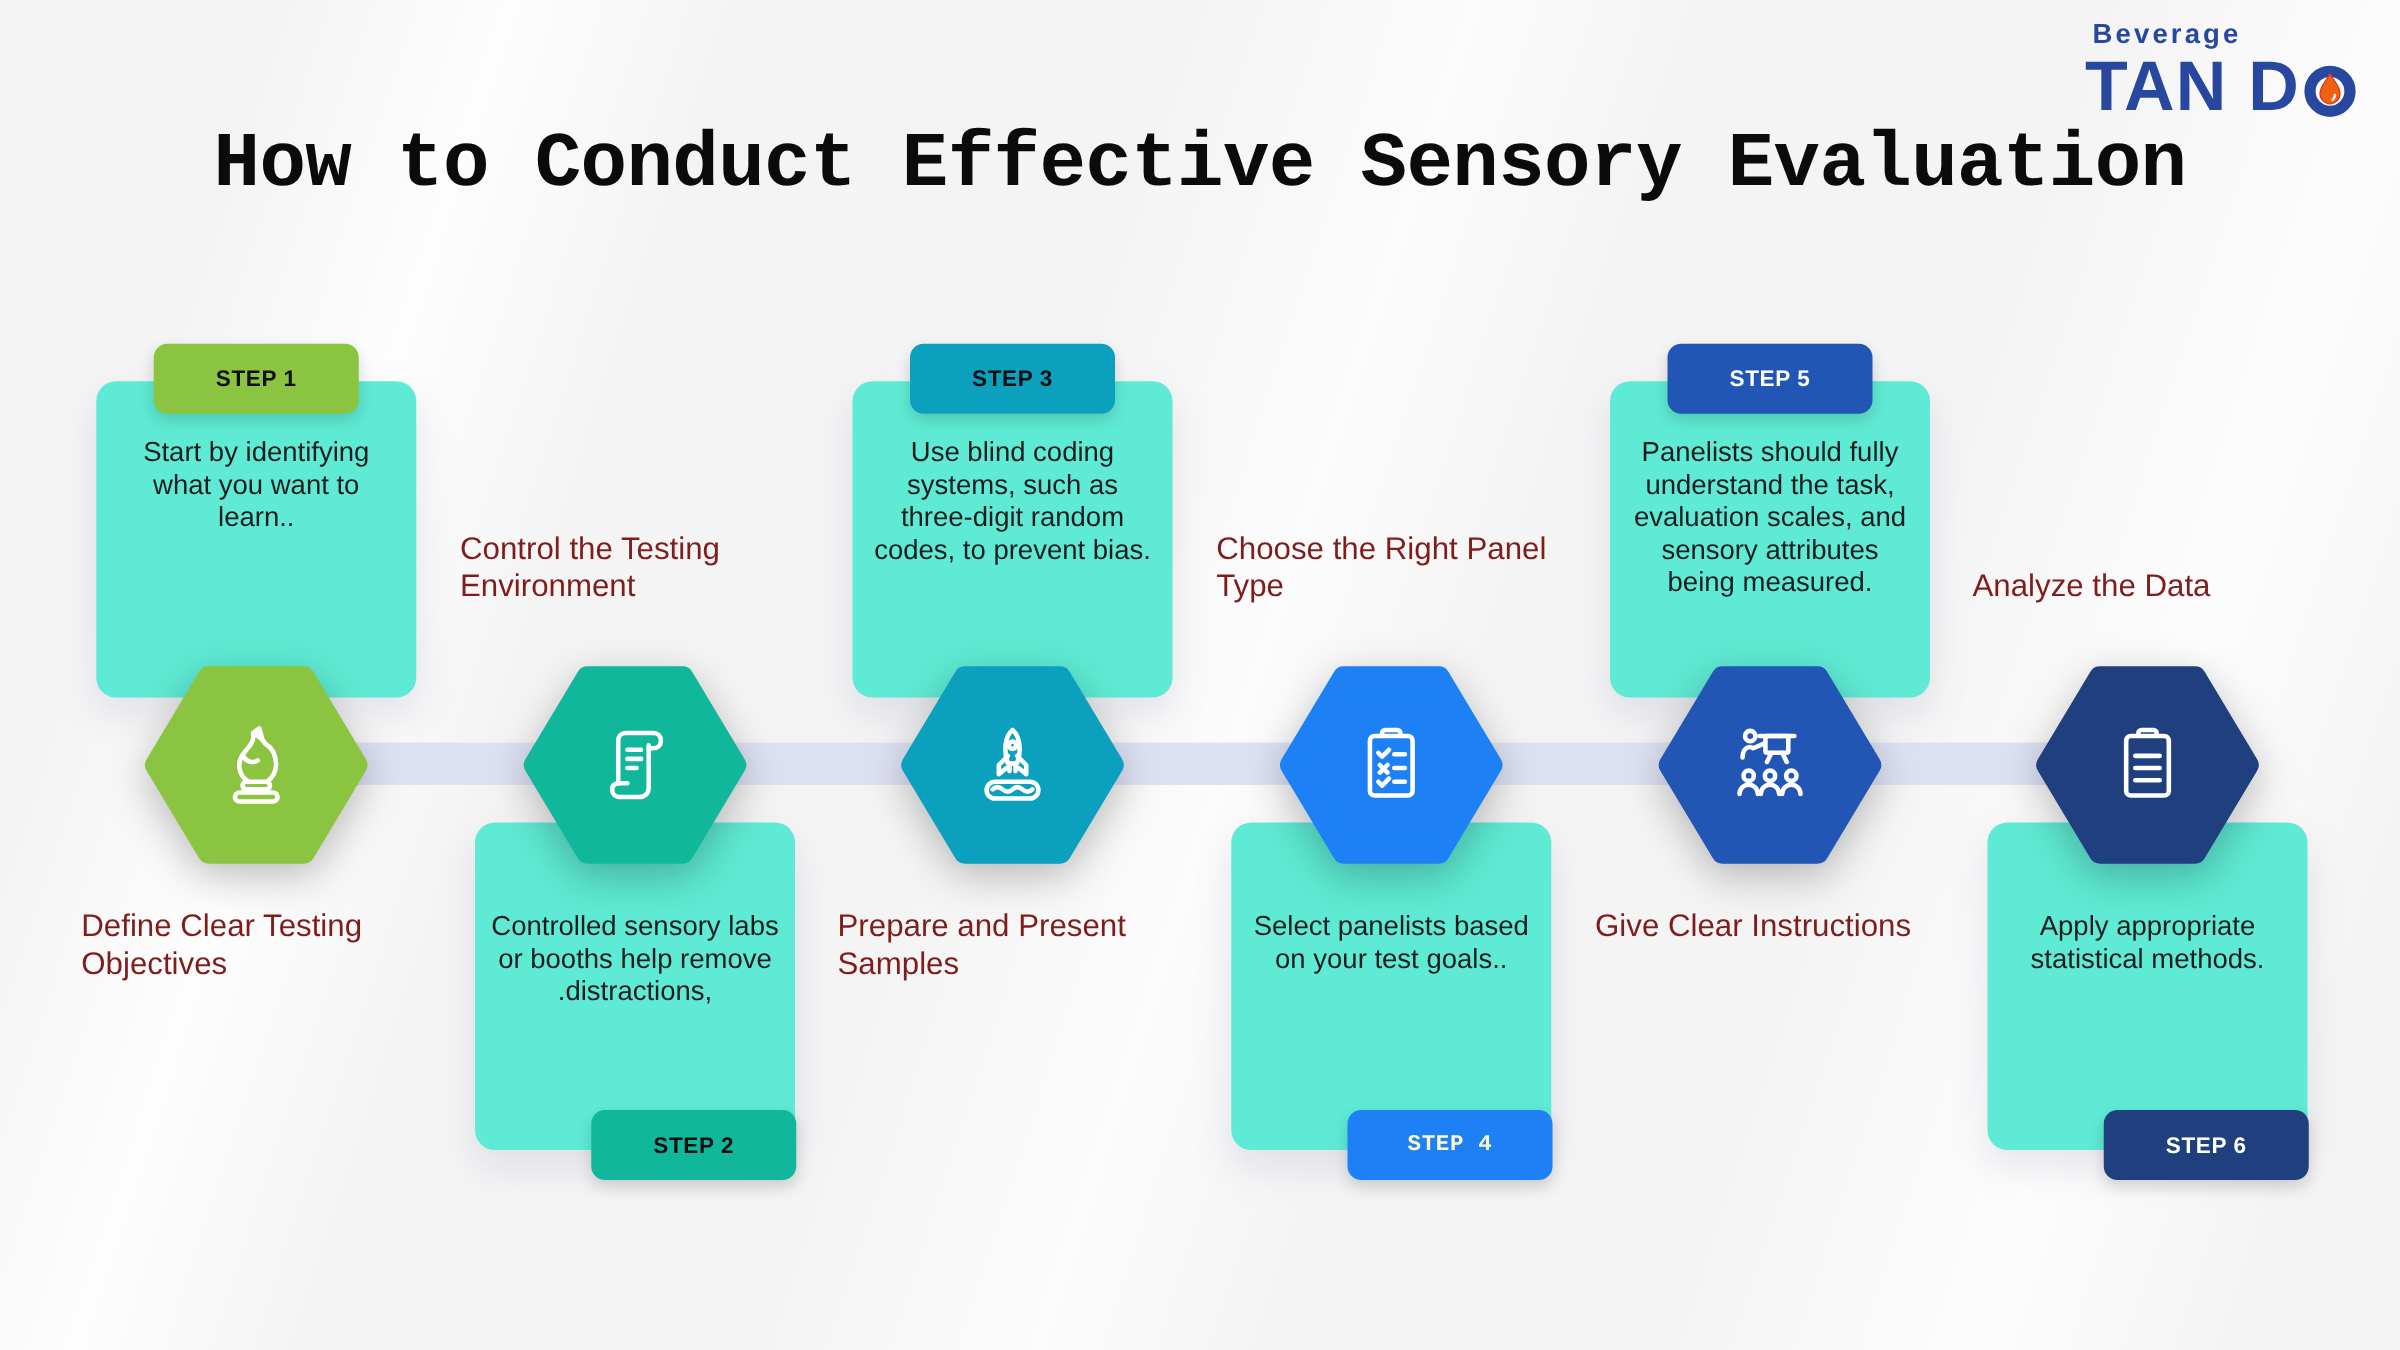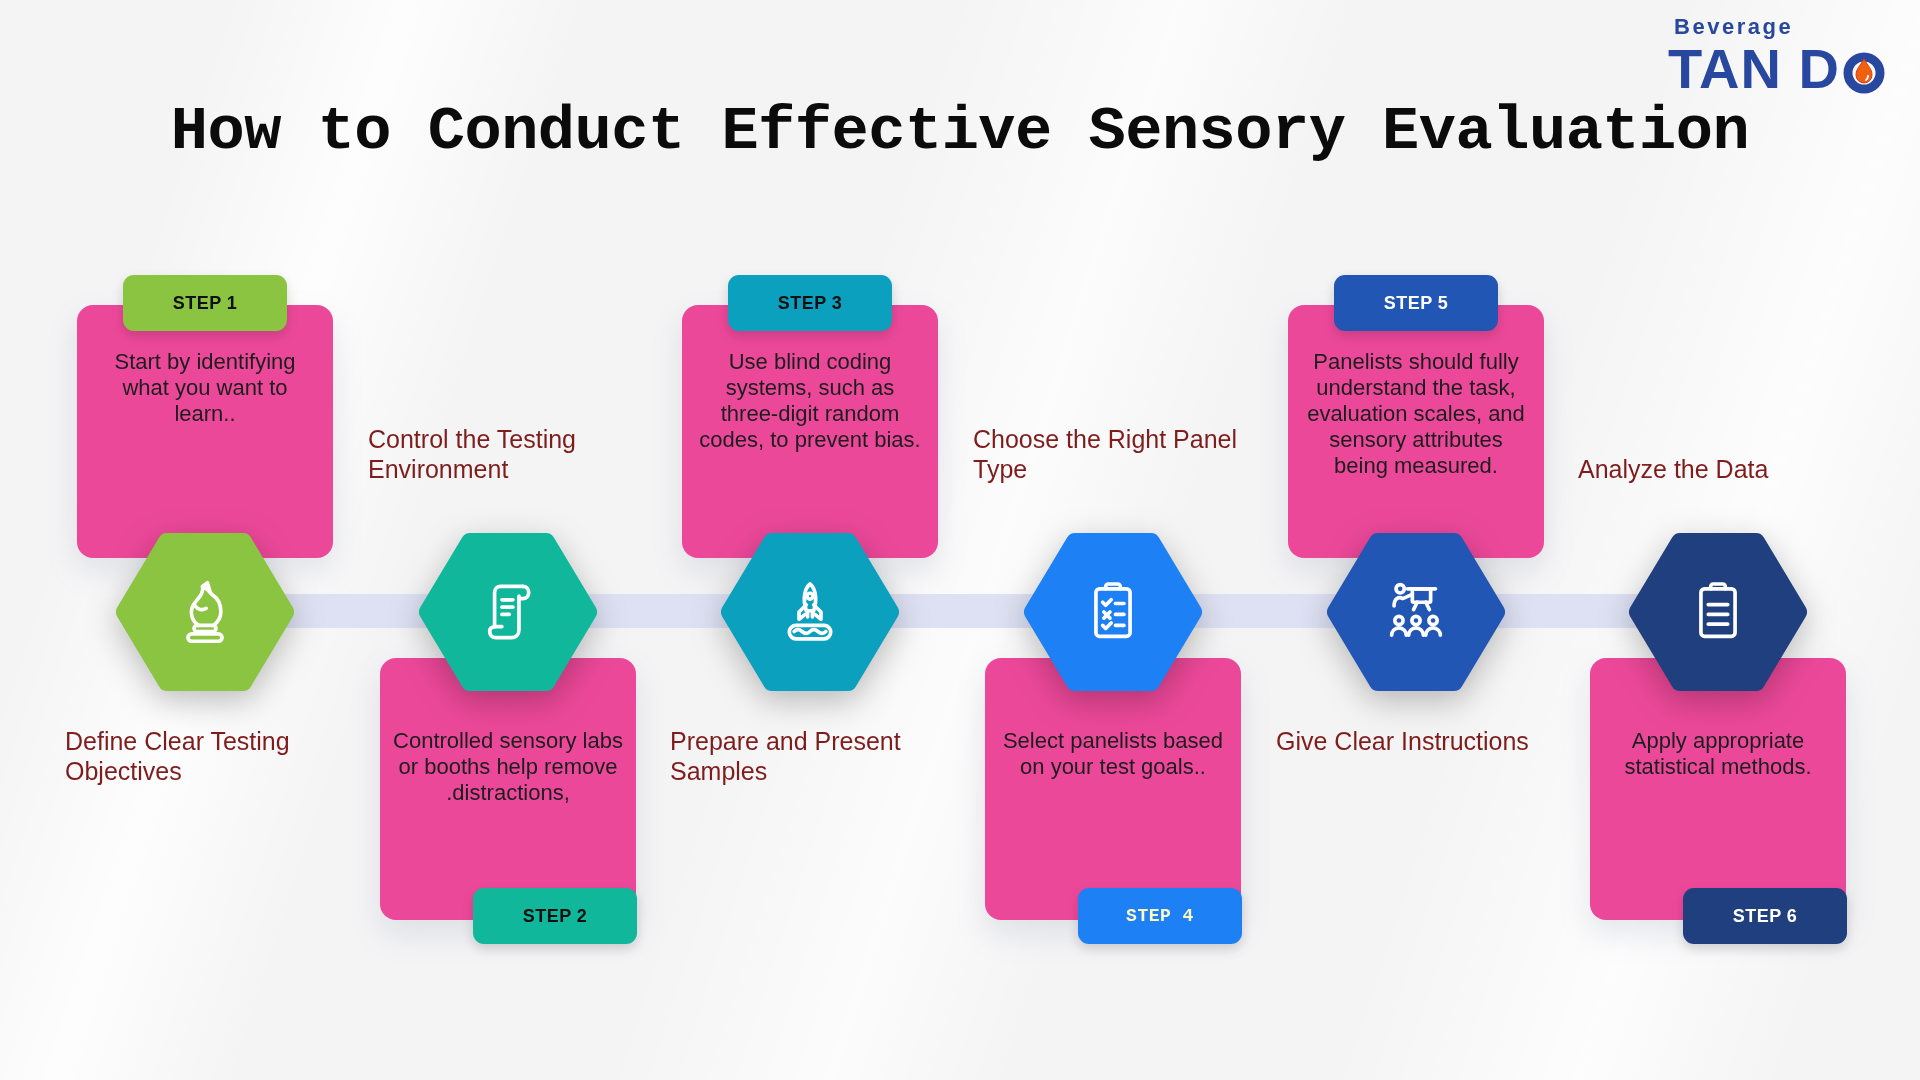--- a/index.html
+++ b/index.html
@@ -34,21 +34,21 @@
   .badge{
     position:absolute;left:calc(var(--cx) - 82px);width:164px;height:56px;z-index:4;
     background:var(--c);border-radius:11px;display:flex;align-items:center;justify-content:center;
     font-size:18px;font-weight:bold;letter-spacing:.5px;
     box-shadow:0 5px 12px rgba(0,0,0,.15);
   }
   .badge.top{top:275px;}
   .badge.bottom{top:888px;margin-left:47px;}
   .card{
     position:absolute;left:calc(var(--cx) - 128px);width:256px;z-index:2;
-    background:#ec4899;border-radius:16px;
+    background:#5eead4;border-radius:16px;
     box-shadow:0 14px 30px rgba(130,135,160,.18);
     box-sizing:border-box;
   }
   .card.top{top:305px;height:253px;padding:44px 13px 0;}
   .card.bottom{top:658px;height:262px;padding:70px 13px 0;display:flex;align-items:flex-start;justify-content:center;}
   .desc{font-size:22px;line-height:26px;text-align:center;color:#1d1d1f;margin:0;}
   .hex{
     position:absolute;left:calc(var(--cx) - 90px);top:530px;width:180px;height:164px;z-index:3;
     filter:drop-shadow(0 10px 16px rgba(0,0,0,.25));
   }

